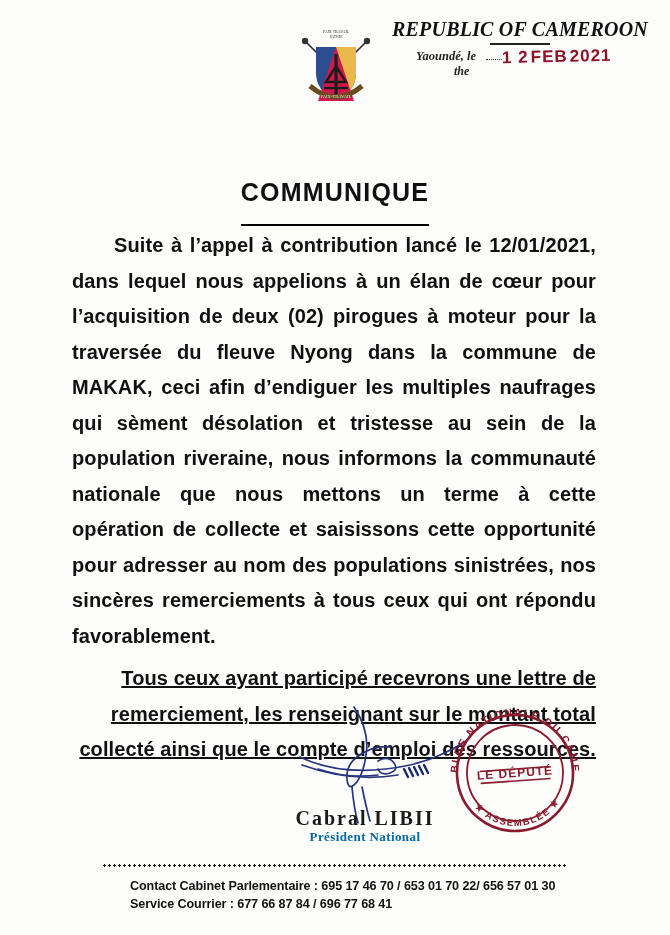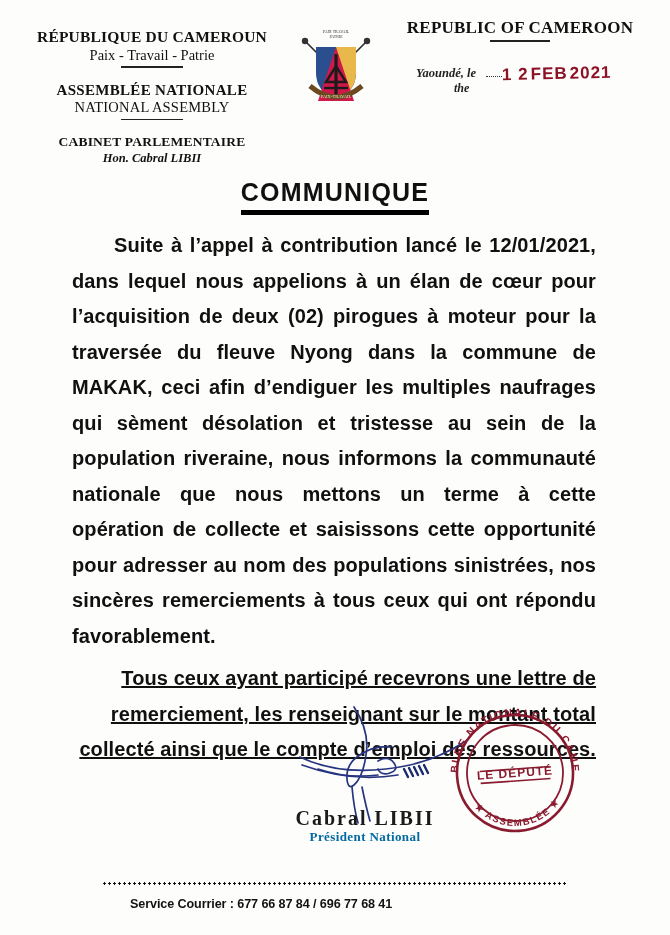--- a/index.html
+++ b/index.html
@@ -83,41 +83,42 @@
     letter-spacing: .2px;
   }
   .c2 {
     font-size: 12.5px;
     font-style: italic;
     font-weight: bold;
     margin-top: 1px;
   }
 
   .r1 {
-    font-size: 17px;
+    font-size: 20px;
     font-weight: bold;
     letter-spacing: .2px;
     white-space: nowrap;
+    font-style: italic;
   }
   .r2 {
     font-size: 14.5px;
     margin-top: 2px;
     white-space: nowrap;
   }
   .r-rule {
     width: 60px;
     height: 1.6px;
     background: #222;
     margin: 2px auto 0;
   }
 
   
   .dateline {
     position: relative;
-    margin-top: 24px;
+    margin-top: 4px;
     height: 34px;
   }
   .ville {
     position: absolute;
     left: 34px;
     top: 0;
     font-style: italic;
     font-weight: bold;
     font-size: 12.5px;
     font-family: "Liberation Serif", serif;
@@ -166,22 +167,22 @@
   .title {
     position: absolute;
     top: 178px;
     left: 0; right: 0;
     text-align: center;
   }
   .title span {
     font-size: 25px;
     font-weight: bold;
     letter-spacing: 1.2px;
-    border-bottom: 5px solid #000000;
-    padding-bottom: 4px;
+    border-bottom: 2px solid #000000;
+    padding-bottom: 18px;
   }
 
   
   .body-text {
     position: absolute;
     top: 228px;
     left: 72px;
     width: 524px;
   }
   .para {
@@ -264,36 +265,20 @@
     padding-left: 130px;
   }
 </style>
 </head>
 <body>
 
 <div class="page">
 
   <div class="header">
 
-    <div class="hdr-left">
-      <div class="l1">RÉPUBLIQUE DU CAMEROUN</div>
-      <div class="l2">Paix - Travail - Patrie</div>
-      <div class="rule"></div>
-
-      <div class="blk2">
-        <div class="a1">ASSEMBLÉE NATIONALE</div>
-        <div class="a2">NATIONAL ASSEMBLY</div>
-        <div class="rule"></div>
-      </div>
-
-      <div class="blk3">
-        <div class="c1">CABINET PARLEMENTAIRE</div>
-        <div class="c2">Hon. Cabral LIBII</div>
-      </div>
-    </div>
 
     <div class="arms">
       <svg width="80" height="86" viewBox="0 0 80 86">
         <text x="40" y="11" font-size="4" text-anchor="middle" fill="#333" font-family="Liberation Serif, serif">PAIX TRAVAIL</text>
         <text x="40" y="16" font-size="4" text-anchor="middle" fill="#333" font-family="Liberation Serif, serif">PATRIE</text>
         <g stroke="#2a2a2a" stroke-width="1.6" fill="none">
           <path d="M10 20 L24 34"></path>
           <path d="M70 20 L56 34"></path>
         </g>
         <g fill="#333">
@@ -377,16 +362,17 @@
     </svg>
 
     <div class="signame">
       <div class="nm">Cabral LIBII</div>
       <div class="ttl">Président National</div>
     </div>
   </div>
 
   <div class="footer">
     <div class="dotsep"></div>
+    <div class="fline l">Contact Cabinet Parlementaire : 695 17 46 70 / 653 01 70 22/ 656 57 01 30</div>
     <div class="fline l">Service Courrier : 677 66 87 84 / 696 77 68 41</div>
   </div>
 
 </div>
 
 </body></html>

